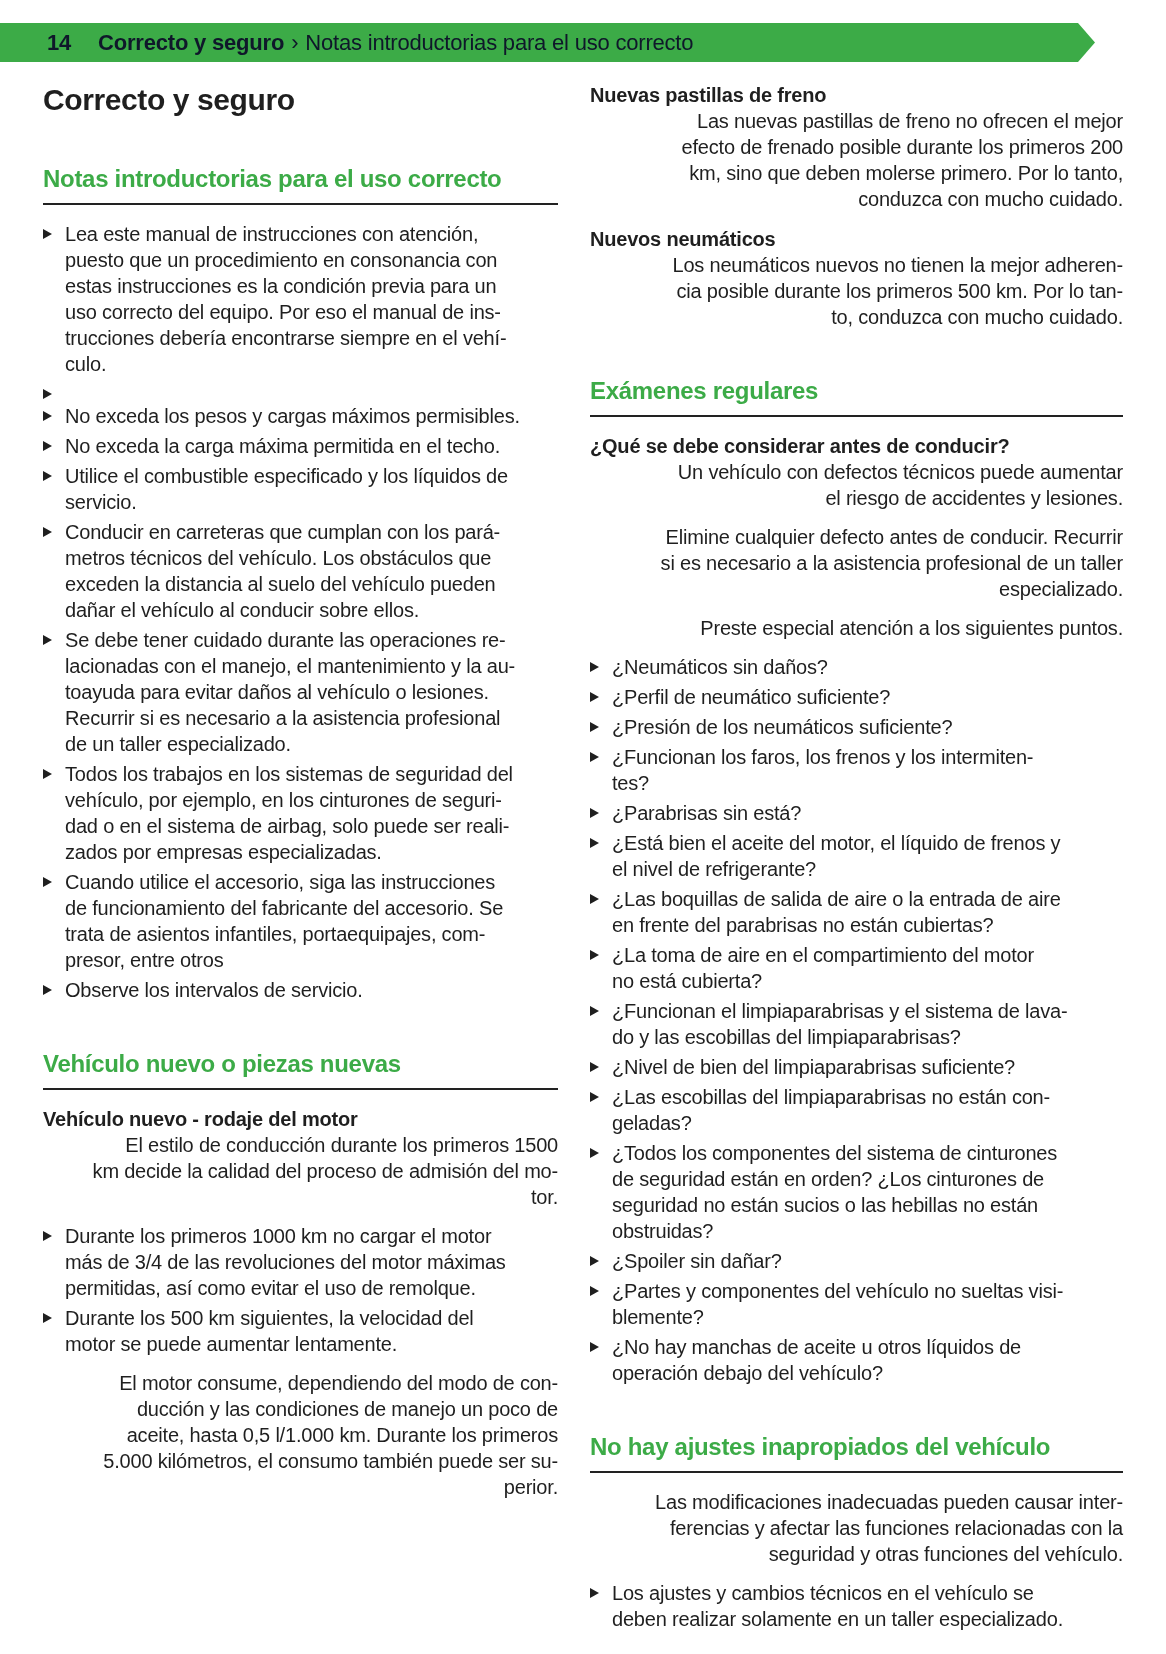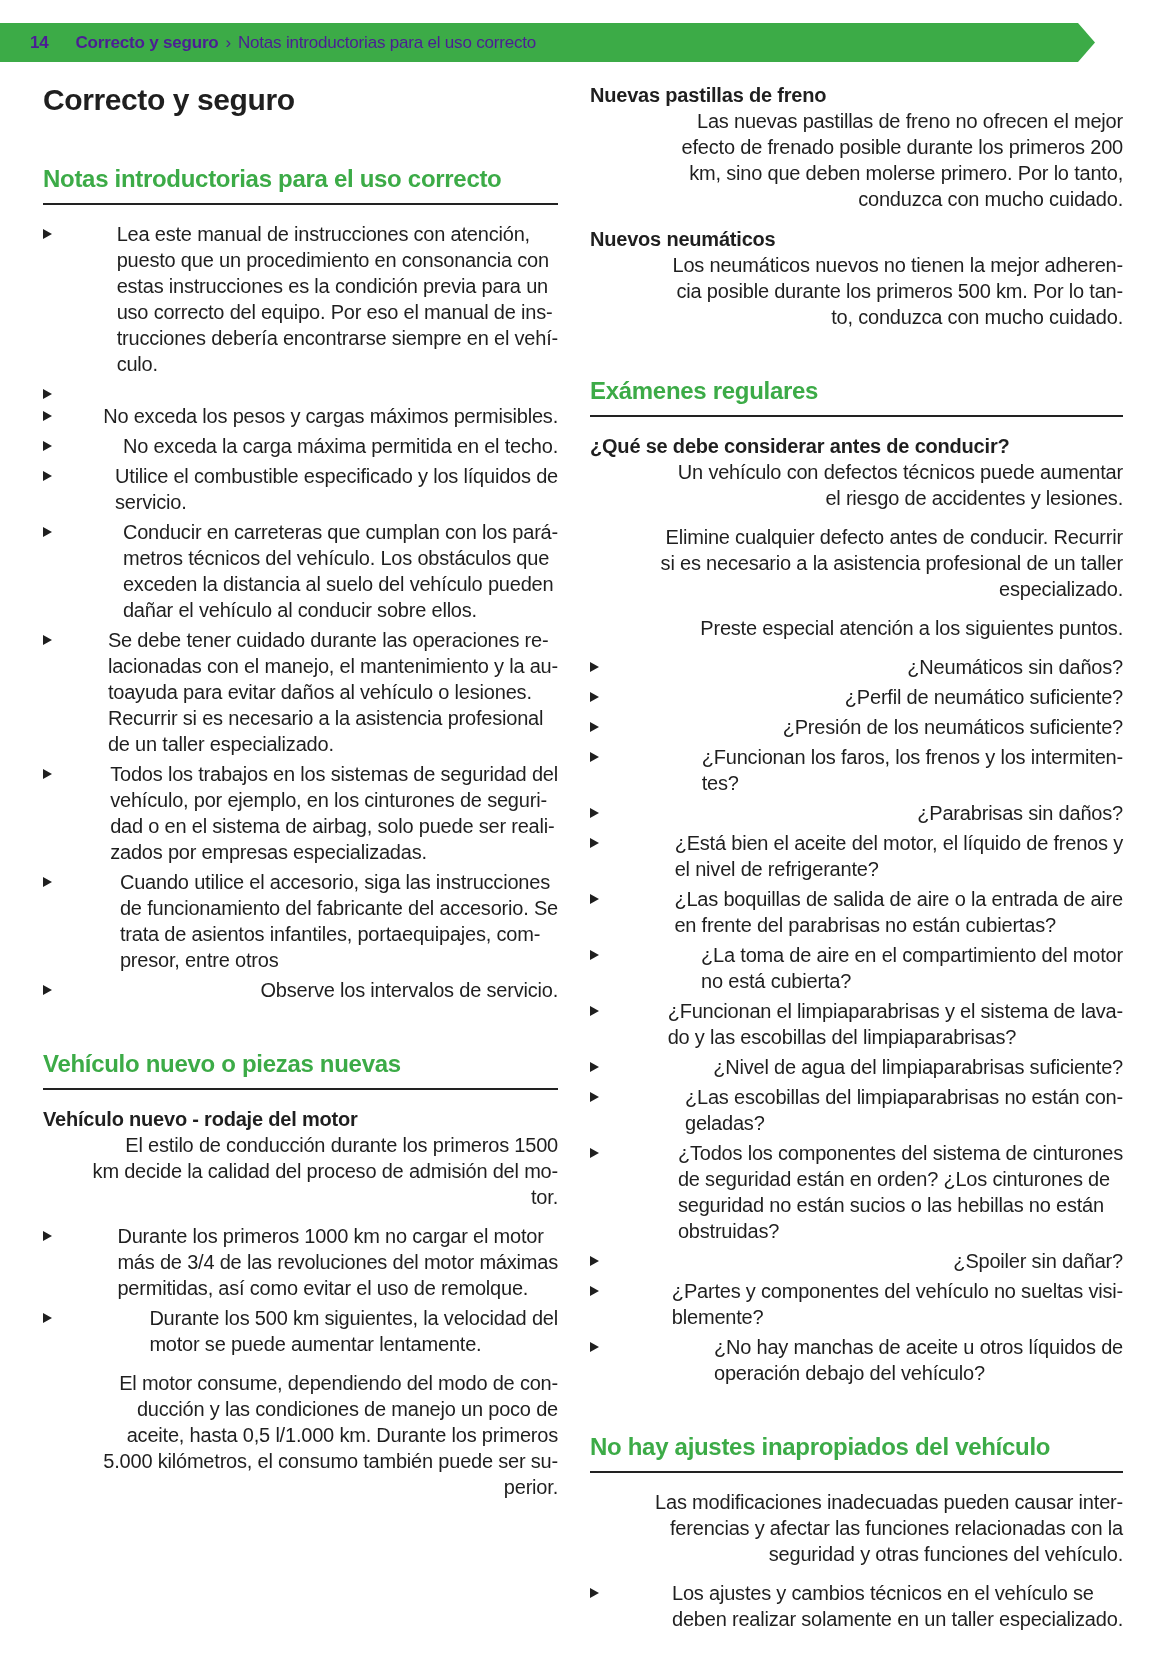--- a/index.html
+++ b/index.html
@@ -11,22 +11,22 @@
   body{
     width:1166px;height:1654px;position:relative;overflow:hidden;
     background:#ffffff;color:var(--ink);
     font-family:"Liberation Sans",sans-serif;
   }
   
   .topbar{
     position:absolute;left:0;top:23px;width:1095px;height:39px;
     background:var(--green);
     clip-path:polygon(0 0,calc(100% - 17px) 0,100% 50%,calc(100% - 17px) 100%,0 100%);
-    display:flex;align-items:center;padding-left:30px;
-    color:#4c1d95;font-size:17px;letter-spacing:-0.2px;white-space:nowrap;
+    display:flex;align-items:center;padding-left:47px;
+    color:#0f172a;font-size:22px;letter-spacing:-0.2px;white-space:nowrap;
   }
   .topbar .pg{font-weight:bold;margin-right:27px;}
   .topbar .chapter{font-weight:bold;}
   .topbar .sep{margin:0 7px;}
   
   .content{position:absolute;top:82px;left:43px;display:flex;gap:32px;align-items:flex-start;}
   .col-left{width:515px;}
   .col-right{width:533px;}
   .col > :first-child{margin-top:0 !important;}
   h1.page-title{
@@ -41,21 +41,21 @@
     font-size:20px;line-height:26px;font-weight:bold;margin:14px 0 0 0;letter-spacing:-0.2px;
     white-space:pre-line;
   }
   p.para{
     font-size:20px;line-height:26px;margin:13px 0;letter-spacing:-0.2px;
     white-space:pre-line;
     text-align:right;
   }
   h3.bold-head + p.para{margin-top:0;}
   ul.bullets{list-style:none;margin:13px 0;padding:0;}
-  ul.bullets li{display:flex;margin:0 0 4px 0;justify-content:space-between;}
+  ul.bullets li{display:flex;margin:0 0 4px 0;}
   .tri{
     flex:0 0 auto;width:0;height:0;
     border-left:9px solid var(--ink);
     border-top:5px solid transparent;border-bottom:5px solid transparent;
     margin:8px 13px 0 0;
   }
   .btxt{
     font-size:20px;line-height:26px;letter-spacing:-0.2px;white-space:pre-line;
   }
 </style>
@@ -188,21 +188,21 @@
           <span class="tri"></span>
           <span class="btxt">¿Presión de los neumáticos suficiente?</span>
         </li>
         <li class="">
           <span class="tri"></span>
           <span class="btxt">¿Funcionan los faros, los frenos y los intermiten-
 tes?</span>
         </li>
         <li class="">
           <span class="tri"></span>
-          <span class="btxt">¿Parabrisas sin daños?</span>
+          <span class="btxt">¿Parabrisas sin está?</span>
         </li>
         <li class="">
           <span class="tri"></span>
           <span class="btxt">¿Está bien el aceite del motor, el líquido de frenos y
 el nivel de refrigerante?</span>
         </li>
         <li class="">
           <span class="tri"></span>
           <span class="btxt">¿Las boquillas de salida de aire o la entrada de aire
 en frente del parabrisas no están cubiertas?</span>
@@ -212,21 +212,21 @@
           <span class="btxt">¿La toma de aire en el compartimiento del motor
 no está cubierta?</span>
         </li>
         <li class="">
           <span class="tri"></span>
           <span class="btxt">¿Funcionan el limpiaparabrisas y el sistema de lava-
 do y las escobillas del limpiaparabrisas?</span>
         </li>
         <li class="">
           <span class="tri"></span>
-          <span class="btxt">¿Nivel de agua del limpiaparabrisas suficiente?</span>
+          <span class="btxt">¿Nivel de bien del limpiaparabrisas suficiente?</span>
         </li>
         <li class="">
           <span class="tri"></span>
           <span class="btxt">¿Las escobillas del limpiaparabrisas no están con-
 geladas?</span>
         </li>
         <li class="">
           <span class="tri"></span>
           <span class="btxt">¿Todos los componentes del sistema de cinturones
 de seguridad están en orden? ¿Los cinturones de

